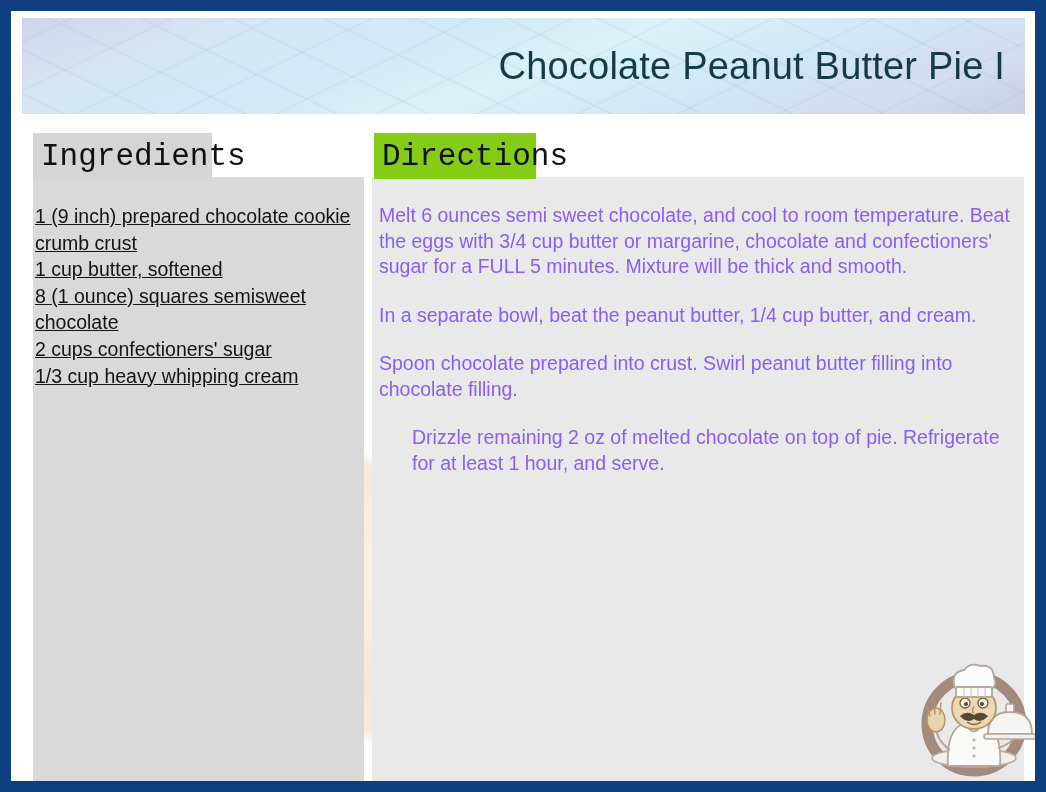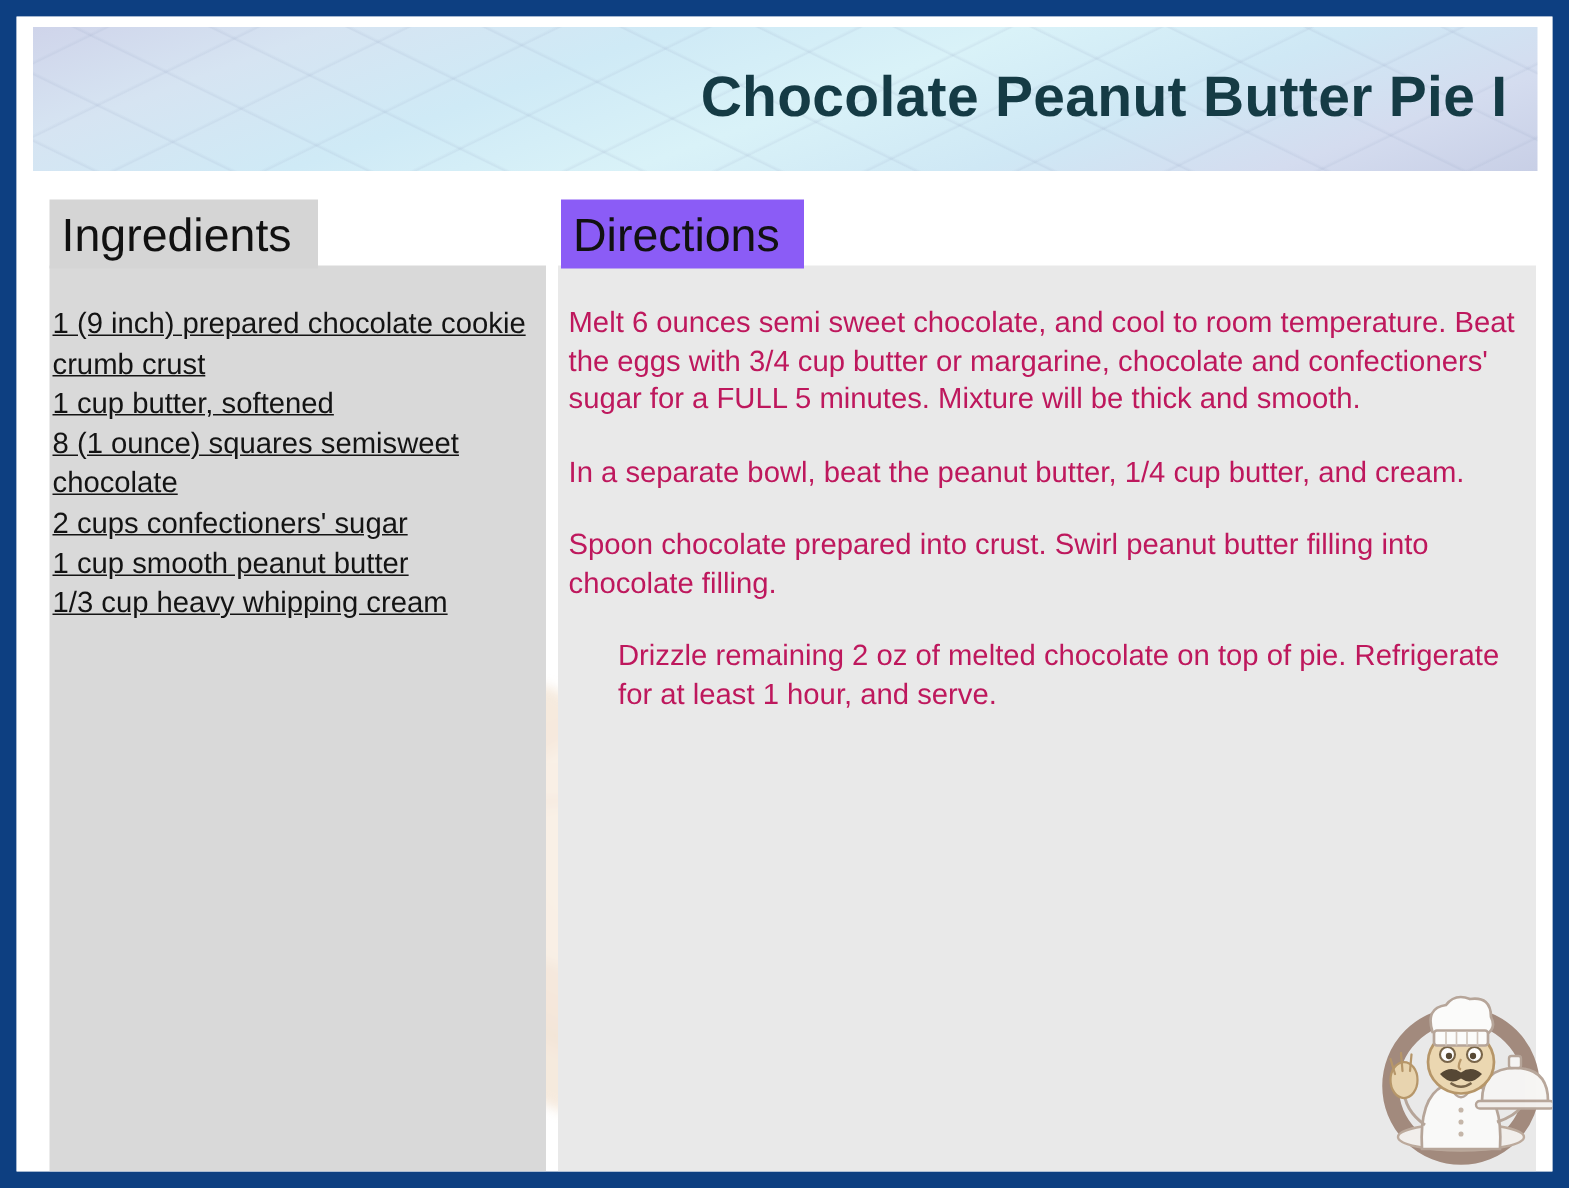--- a/index.html
+++ b/index.html
@@ -53,21 +53,20 @@
         rgba(255,255,255,0.00) 44px),
       linear-gradient(160deg,
         #cfd4ea 0%,
         #d6e4f2 16%,
         #cfeaf6 34%,
         #d9f2f8 52%,
         #cfe8f5 70%,
         #d4dcef 86%,
         #c8cfe6 100%);
     overflow: hidden;
-    font-weight: bold;
   }
   #banner-title {
     position: absolute;
     right: 20px;
     top: 50%;
     transform: translateY(-50%);
     font-size: 38px;
     color: #153b45;
     white-space: nowrap;
     letter-spacing: 0.2px;
@@ -88,20 +87,21 @@
     position: absolute;
     background: #d5d5d5;
     display: flex;
     align-items: center;
   }
   .col-heading-tab span {
     font-size: 31px;
     color: #111111;
     padding-left: 8px;
     line-height: 1;
+    font-family: Liberation Mono, monospace;
   }
 
   #ingredients-panel {
     position: absolute;
     left: 22px;
     top: 166px;
     width: 331px;
     height: 604px;
     background: #d9d9d9;
   }
@@ -131,31 +131,31 @@
     top: 166px;
     width: 652px;
     height: 604px;
     background: #e9e9e9;
   }
   #directions-tab {
     left: 363px;
     top: 122px;
     width: 162px;
     height: 46px;
-    background: #8b5cf6;
+    background: #84cc16;
     text-align: right;
   }
   #directions-body {
     position: absolute;
     left: 368px;
     top: 192px;
     width: 648px;
     font-size: 19.5px;
     line-height: 25.5px;
-    color: #be185d;
+    color: #8b5cf6;
   }
   #directions-body p {
     margin: 0 0 23px 0;
   }
   #directions-body p:last-child { margin-bottom: 0; margin-left: 33px; }
 
   
   #chef-logo {
     position: absolute;
     left: 899px;
@@ -231,21 +231,20 @@
 
     <div id="ingredients-panel"></div>
     <div id="ingredients-tab" class="col-heading-tab">
       <span>Ingredients</span>
     </div>
     <div id="ingredients-list">
       <div class="ing-line">1 (9 inch) prepared chocolate cookie crumb crust</div>
       <div class="ing-line">1 cup butter, softened</div>
       <div class="ing-line">8 (1 ounce) squares semisweet chocolate</div>
       <div class="ing-line">2 cups confectioners' sugar</div>
-      <div class="ing-line">1 cup smooth peanut butter</div>
       <div class="ing-line">1/3 cup heavy whipping cream</div>
     </div>
 
     <div id="directions-panel"></div>
     <div id="directions-tab" class="col-heading-tab">
       <span>Directions</span>
     </div>
     <div id="directions-body">
       <p>Melt 6 ounces semi sweet chocolate, and cool to room temperature. Beat the eggs with 3/4 cup butter or margarine, chocolate and confectioners' sugar for a FULL 5 minutes. Mixture will be thick and smooth.</p>
       <p>In a separate bowl, beat the peanut butter, 1/4 cup butter, and cream.</p>

